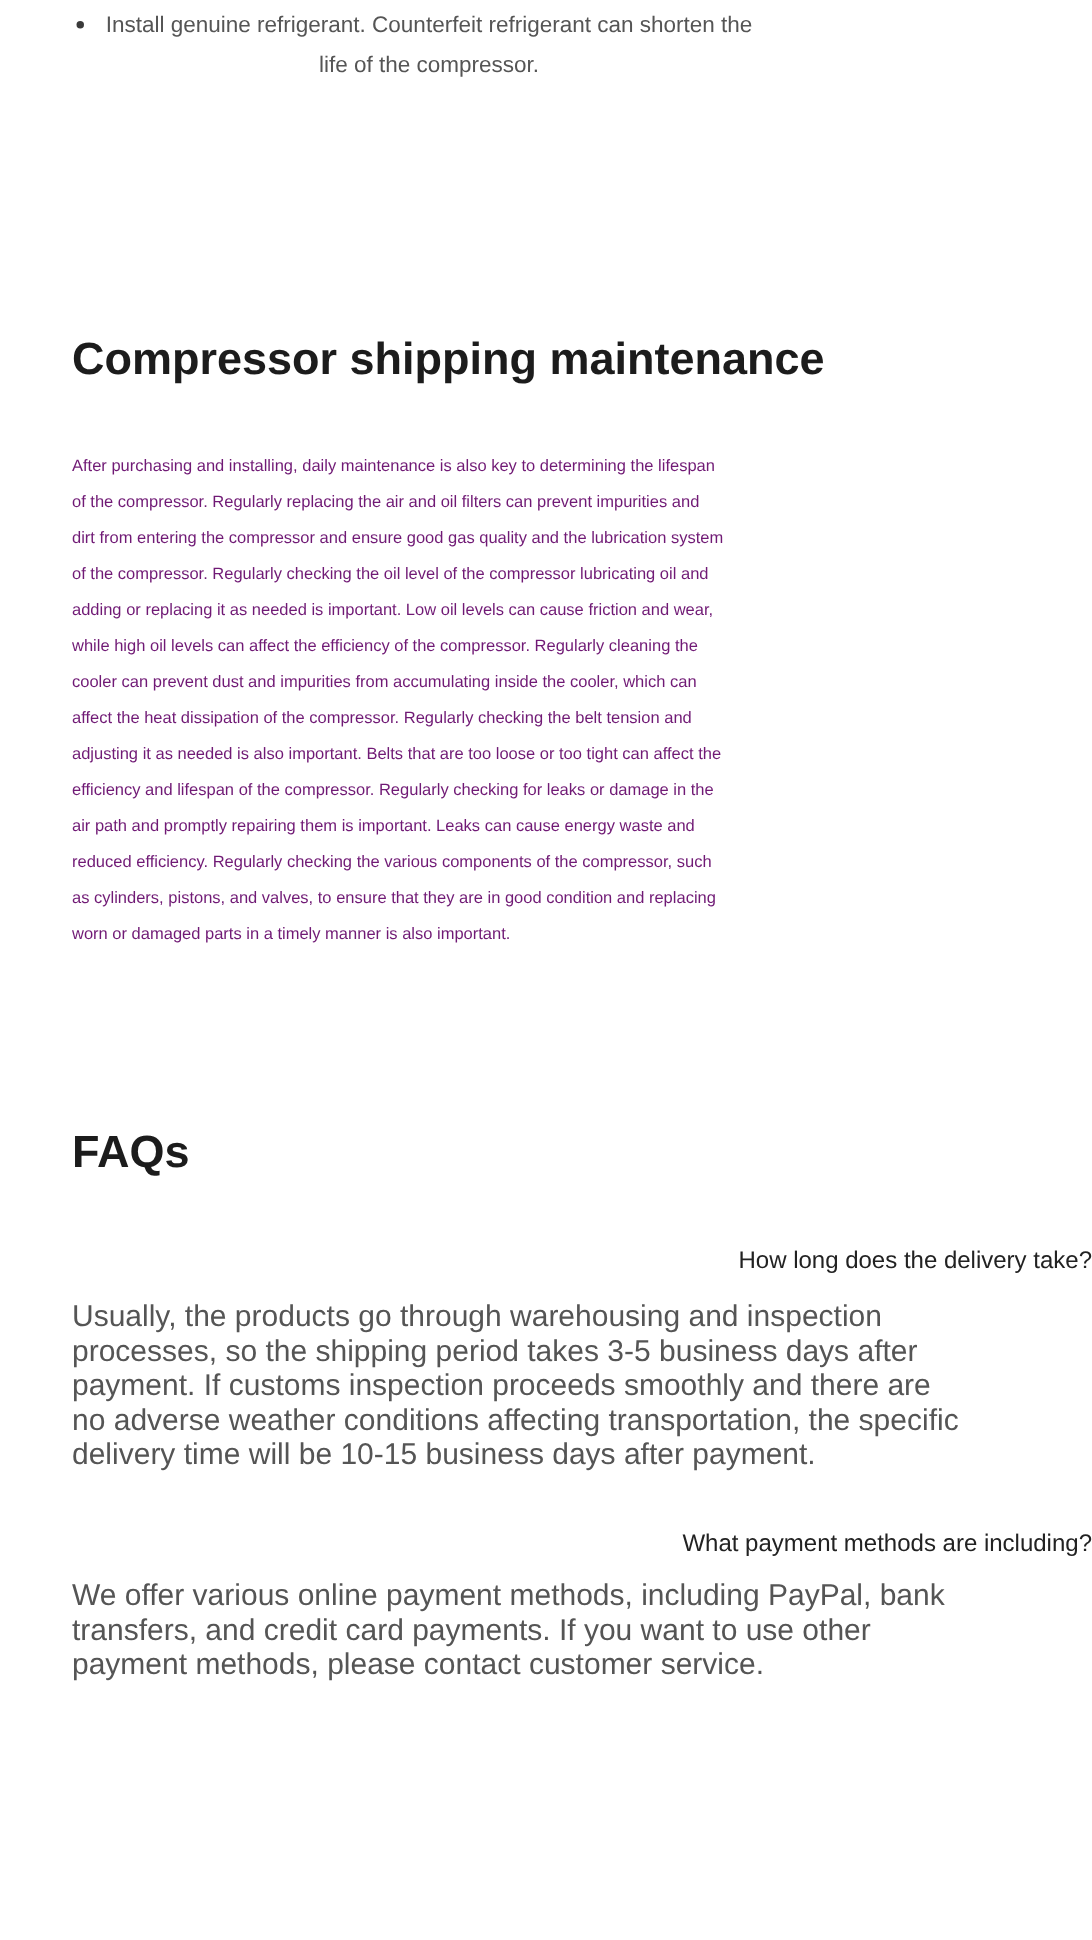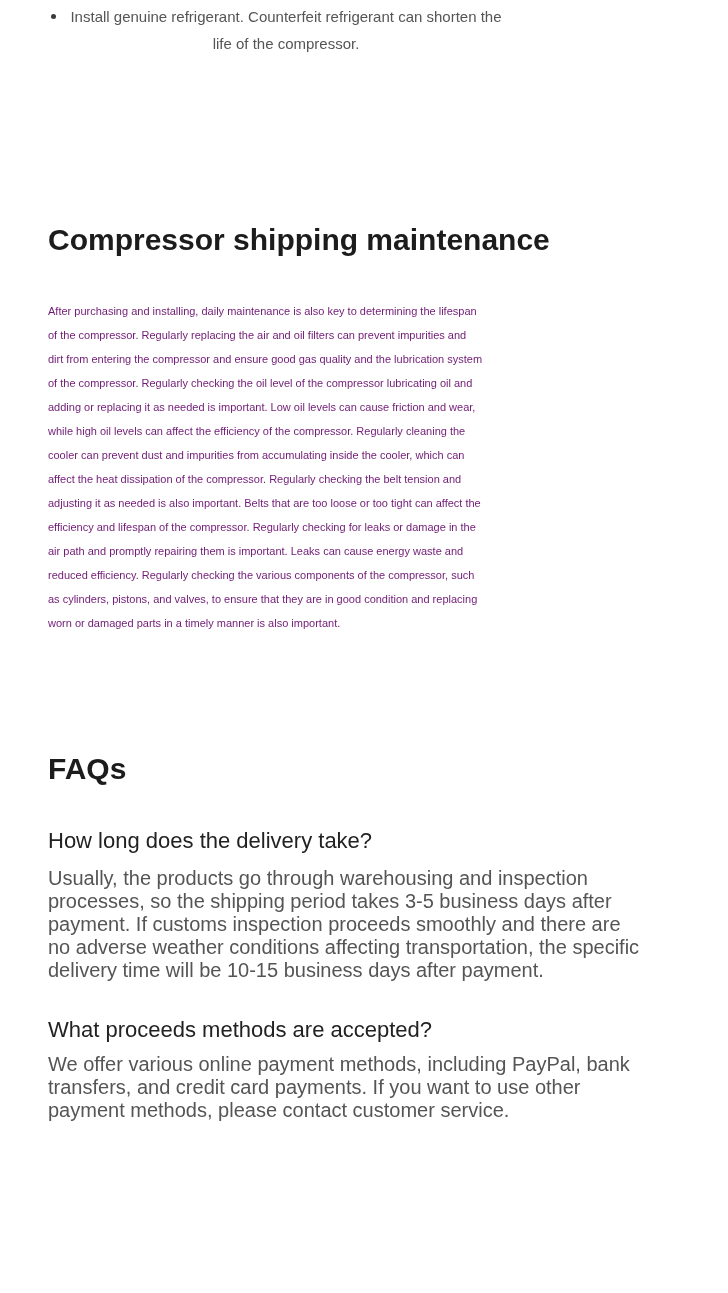--- a/index.html
+++ b/index.html
@@ -48,24 +48,25 @@
   
   .maintenance-body {
     margin-top: 41px;
     font-size: 11px;
     line-height: 24px;
     color: #701a75;
     max-width: 436px;
   }
   
   .faq-question {
-    font-size: 22px;
+    font-size: 16px;
     font-weight: 400;
     line-height: 24px;
     color: #222222;
+    text-align: right;
   }
   .faq-q1 { margin-top: 42px; }
   .faq-q2 { margin-top: 36px; }
   .faq-answer {
     font-size: 20px;
     line-height: 23px;
     color: #555555;
     max-width: 597px;
   }
   .faq-a1 { margin-top: 14px; }
@@ -86,17 +87,17 @@
   <p class="maintenance-body">After purchasing and installing, daily maintenance is also key to determining the lifespan of the compressor. Regularly replacing the air and oil filters can prevent impurities and dirt from entering the compressor and ensure good gas quality and the lubrication system of the compressor. Regularly checking the oil level of the compressor lubricating oil and adding or replacing it as needed is important. Low oil levels can cause friction and wear, while high oil levels can affect the efficiency of the compressor. Regularly cleaning the cooler can prevent dust and impurities from accumulating inside the cooler, which can affect the heat dissipation of the compressor. Regularly checking the belt tension and adjusting it as needed is also important. Belts that are too loose or too tight can affect the efficiency and lifespan of the compressor. Regularly checking for leaks or damage in the air path and promptly repairing them is important. Leaks can cause energy waste and reduced efficiency. Regularly checking the various components of the compressor, such as cylinders, pistons, and valves, to ensure that they are in good condition and replacing worn or damaged parts in a timely manner is also important.</p>
 
   <h2 class="section-heading h2-faqs">FAQs</h2>
 
   <div>
     <h3 class="faq-question faq-q1">How long does the delivery take?</h3>
     <p class="faq-answer faq-a1">Usually, the products go through warehousing and inspection processes, so the shipping period takes 3-5 business days after payment. If customs inspection proceeds smoothly and there are no adverse weather conditions affecting transportation, the specific delivery time will be 10-15 business days after payment.</p>
   </div>
 
   <div>
-    <h3 class="faq-question faq-q2">What proceeds methods are accepted?</h3>
+    <h3 class="faq-question faq-q2">What payment methods are including?</h3>
     <p class="faq-answer faq-a2">We offer various online payment methods, including PayPal, bank transfers, and credit card payments. If you want to use other payment methods, please contact customer service.</p>
   </div>
 
 </div>
 
 </body></html>

